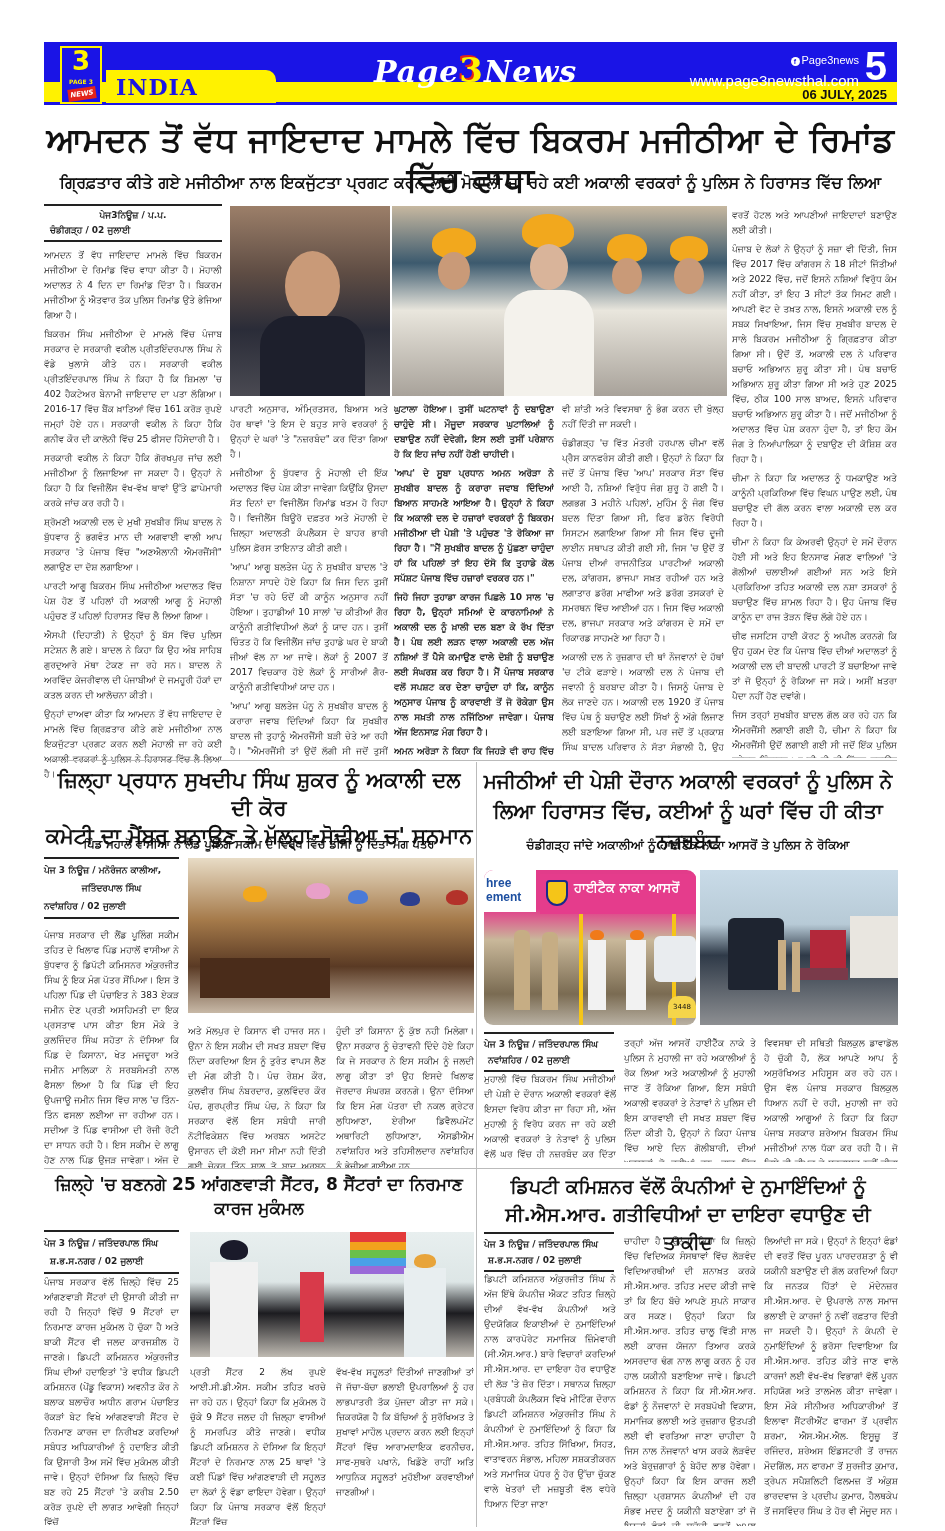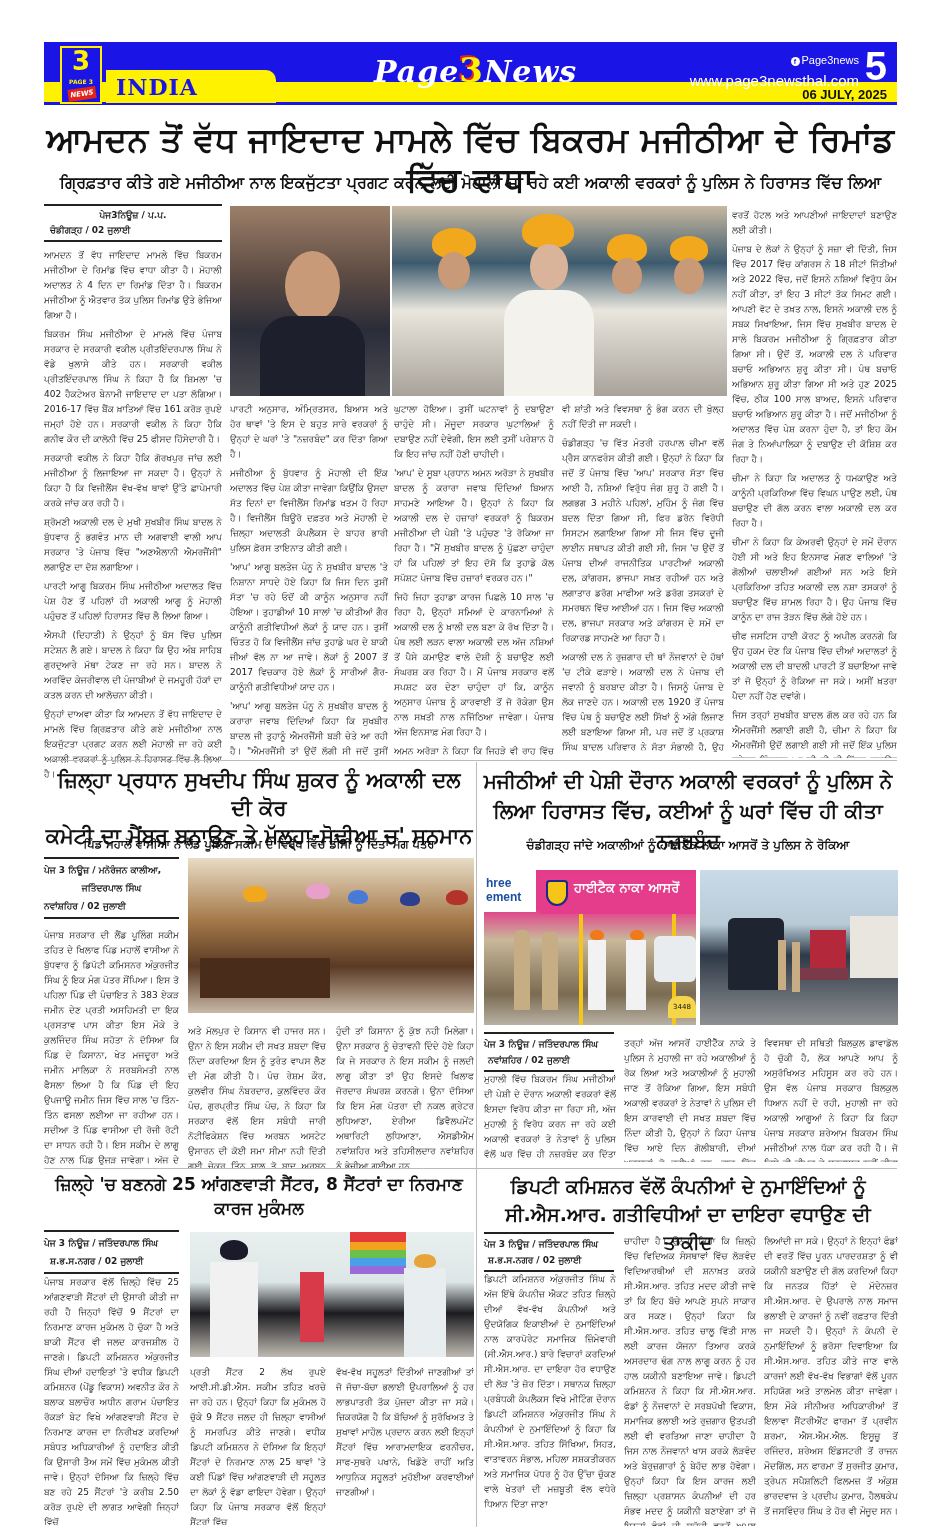--- a/index.html
+++ b/index.html
@@ -106,21 +106,21 @@
     <div class="turban" style="left:278px;top:30px;width:38px;height:26px;background:#f2a81d;"></div>
     <div class="face" style="left:282px;top:52px;width:30px;height:36px;"></div>
   </div>
 
   <div class="col-text" style="position:absolute;left:230px;top:402px;width:158px;height:355px;overflow:hidden;">
     <p>ਪਾਰਟੀ ਅਨੁਸਾਰ, ਅੰਮ੍ਰਿਤਸਰ, ਬਿਆਸ ਅਤੇ ਹੋਰ ਥਾਵਾਂ 'ਤੇ ਇਸ ਦੇ ਬਹੁਤ ਸਾਰੇ ਵਰਕਰਾਂ ਨੂੰ ਉਨ੍ਹਾਂ ਦੇ ਘਰਾਂ 'ਤੇ "ਨਜ਼ਰਬੰਦ" ਕਰ ਦਿੱਤਾ ਗਿਆ ਹੈ।</p>
     <p>ਮਜੀਠੀਆ ਨੂੰ ਬੁੱਧਵਾਰ ਨੂੰ ਮੋਹਾਲੀ ਦੀ ਇੱਕ ਅਦਾਲਤ ਵਿੱਚ ਪੇਸ਼ ਕੀਤਾ ਜਾਵੇਗਾ ਕਿਉਂਕਿ ਉਸਦਾ ਸੱਤ ਦਿਨਾਂ ਦਾ ਵਿਜੀਲੈਂਸ ਰਿਮਾਂਡ ਖਤਮ ਹੋ ਰਿਹਾ ਹੈ। ਵਿਜੀਲੈਂਸ ਬਿਊਰੋ ਦਫ਼ਤਰ ਅਤੇ ਮੋਹਾਲੀ ਦੇ ਜ਼ਿਲ੍ਹਾ ਅਦਾਲਤੀ ਕੰਪਲੈਕਸ ਦੇ ਬਾਹਰ ਭਾਰੀ ਪੁਲਿਸ ਫ਼ੋਰਸ ਤਾਇਨਾਤ ਕੀਤੀ ਗਈ।</p>
     <p>'ਆਪ' ਆਗੂ ਬਲਤੇਜ ਪੰਨੂ ਨੇ ਸੁਖਬੀਰ ਬਾਦਲ 'ਤੇ ਨਿਸ਼ਾਨਾ ਸਾਧਦੇ ਹੋਏ ਕਿਹਾ ਕਿ ਜਿਸ ਦਿਨ ਤੁਸੀਂ ਸੱਤਾ 'ਚ ਰਹੇ ਓਦੋਂ ਕੀ ਕਾਨੂੰਨ ਅਨੁਸਾਰ ਨਹੀਂ ਹੋਇਆ। ਤੁਹਾਡੀਆਂ 10 ਸਾਲਾਂ 'ਚ ਕੀਤੀਆਂ ਗੈਰ ਕਾਨੂੰਨੀ ਗਤੀਵਿਧੀਆਂ ਲੋਕਾਂ ਨੂੰ ਯਾਦ ਹਨ। ਤੁਸੀਂ ਚਿੰਤਤ ਹੋ ਕਿ ਵਿਜੀਲੈਂਸ ਜਾਂਚ ਤੁਹਾਡੇ ਘਰ ਦੇ ਬਾਕੀ ਜੀਆਂ ਵੱਲ ਨਾ ਆ ਜਾਵੇ। ਲੋਕਾਂ ਨੂੰ 2007 ਤੋਂ 2017 ਵਿਚਕਾਰ ਹੋਏ ਲੋਕਾਂ ਨੂੰ ਸਾਰੀਆਂ ਗੈਰ-ਕਾਨੂੰਨੀ ਗਤੀਵਿਧੀਆਂ ਯਾਦ ਹਨ।</p>
     <p>'ਆਪ' ਆਗੂ ਬਲਤੇਜ ਪੰਨੂ ਨੇ ਸੁਖਬੀਰ ਬਾਦਲ ਨੂੰ ਕਰਾਰਾ ਜਵਾਬ ਦਿੰਦਿਆਂ ਕਿਹਾ ਕਿ ਸੁਖਬੀਰ ਬਾਦਲ ਜੀ ਤੁਹਾਨੂੰ ਐਮਰਜੈਂਸੀ ਬੜੀ ਚੇਤੇ ਆ ਰਹੀ ਹੈ। "ਐਮਰਜੈਂਸੀ ਤਾਂ ਉਦੋਂ ਲੱਗੀ ਸੀ ਜਦੋਂ ਤੁਸੀਂ ਕੋਟਕਪੂਰਾ 'ਚ ਸ਼ਾਂਤਮਈ ਲੋਕਾਂ 'ਤੇ ਗੰਦਾ ਪਾਣੀ ਛਿੜਕਿਆ, ਅੱਥਰੂ ਗੈਸ ਦੇ ਗੋਲੇ ਤੇ ਗੋਲੀਆਂ ਚਲਾਈਆਂ। ਉਦੋਂ ਤੁਹਾਡੀ ਕੰਪਨੀ ਦੀਆਂ ਬੱਸਾਂ ਨੇ ਲੋਕਾਂ ਨੂੰ ਕੁਚਲਿਆ, ਉਹ ਐਮਰਜੈਂਸੀ ਸੀ। "ਤੁਹਾਡੇ ਸਮੇਂ ਅਨਾਜ ਘੁਟਾਲਾ ਅਤੇ ਸਿੰਚਾਈ</p>
   </div>
-  <div class="col-text" style="position:absolute;left:394px;top:402px;width:160px;height:355px;overflow:hidden;">
+  <div class="col-text" style="position:absolute;left:394px;top:402px;width:160px;height:355px;overflow:hidden;font-weight:bold;">
     <p>ਘੁਟਾਲਾ ਹੋਇਆ। ਤੁਸੀਂ ਘਟਨਾਵਾਂ ਨੂੰ ਦਬਾਉਣਾ ਚਾਹੁੰਦੇ ਸੀ। ਮੌਜੂਦਾ ਸਰਕਾਰ ਘੁਟਾਲਿਆਂ ਨੂੰ ਦਬਾਉਣ ਨਹੀਂ ਦੇਵੇਗੀ, ਇਸ ਲਈ ਤੁਸੀਂ ਪਰੇਸ਼ਾਨ ਹੋ ਕਿ ਇਹ ਜਾਂਚ ਨਹੀਂ ਹੋਣੀ ਚਾਹੀਦੀ।</p>
     <p>'ਆਪ' ਦੇ ਸੂਬਾ ਪ੍ਰਧਾਨ ਅਮਨ ਅਰੋੜਾ ਨੇ ਸੁਖਬੀਰ ਬਾਦਲ ਨੂੰ ਕਰਾਰਾ ਜਵਾਬ ਦਿੰਦਿਆਂ ਬਿਆਨ ਸਾਹਮਣੇ ਆਇਆ ਹੈ। ਉਨ੍ਹਾਂ ਨੇ ਕਿਹਾ ਕਿ ਅਕਾਲੀ ਦਲ ਦੇ ਹਜ਼ਾਰਾਂ ਵਰਕਰਾਂ ਨੂੰ ਬਿਕਰਮ ਮਜੀਠੀਆ ਦੀ ਪੇਸ਼ੀ 'ਤੇ ਪਹੁੰਚਣ 'ਤੇ ਰੋਕਿਆ ਜਾ ਰਿਹਾ ਹੈ। "ਮੈਂ ਸੁਖਬੀਰ ਬਾਦਲ ਨੂੰ ਪੁੱਛਣਾ ਚਾਹੁੰਦਾ ਹਾਂ ਕਿ ਪਹਿਲਾਂ ਤਾਂ ਇਹ ਦੱਸੋ ਕਿ ਤੁਹਾਡੇ ਕੋਲ ਸਪੱਸ਼ਟ ਪੰਜਾਬ ਵਿੱਚ ਹਜ਼ਾਰਾਂ ਵਰਕਰ ਹਨ।"</p>
     <p>ਜਿਹੋ ਜਿਹਾ ਤੁਹਾਡਾ ਕਾਰਜ ਪਿਛਲੇ 10 ਸਾਲ 'ਚ ਰਿਹਾ ਹੈ, ਉਨ੍ਹਾਂ ਸਮਿਆਂ ਦੇ ਕਾਰਨਾਮਿਆਂ ਨੇ ਅਕਾਲੀ ਦਲ ਨੂੰ ਖ਼ਾਲੀ ਦਲ ਬਣਾ ਕੇ ਰੱਖ ਦਿੱਤਾ ਹੈ। ਪੰਥ ਲਈ ਲੜਨ ਵਾਲਾ ਅਕਾਲੀ ਦਲ ਅੱਜ ਨਸ਼ਿਆਂ ਤੋਂ ਪੈਸੇ ਕਮਾਉਣ ਵਾਲੇ ਦੋਸ਼ੀ ਨੂੰ ਬਚਾਉਣ ਲਈ ਸੰਘਰਸ਼ ਕਰ ਰਿਹਾ ਹੈ। ਮੈਂ ਪੰਜਾਬ ਸਰਕਾਰ ਵਲੋਂ ਸਪਸ਼ਟ ਕਰ ਦੇਣਾ ਚਾਹੁੰਦਾ ਹਾਂ ਕਿ, ਕਾਨੂੰਨ ਅਨੁਸਾਰ ਪੰਜਾਬ ਨੂੰ ਕਾਰਵਾਈ ਤੋਂ ਜੋ ਰੋਕੇਗਾ ਉਸ ਨਾਲ ਸਖ਼ਤੀ ਨਾਲ ਨਜਿੱਠਿਆ ਜਾਵੇਗਾ। ਪੰਜਾਬ ਅੱਜ ਇਨਸਾਫ਼ ਮੰਗ ਰਿਹਾ ਹੈ।</p>
     <p>ਅਮਨ ਅਰੋੜਾ ਨੇ ਕਿਹਾ ਕਿ ਜਿਹੜੇ ਵੀ ਰਾਹ ਵਿੱਚ ਰੁਕਾਵਟਾਂ ਪੈਦਾ ਕਰਨ ਵਾਲਿਆਂ ਨੂੰ ਬਖਸ਼ਿਆ ਨਹੀਂ ਜਾਵੇਗਾ। ਪੰਜਾਬ ਨੂੰ ਬਰਬਾਦ ਕਰਨ ਵਾਲਿਆਂ ਵਿਰੁੱਧ ਕਾਨੂੰਨੀ ਕਾਰਵਾਈ ਜਾਰੀ ਰਹੇਗੀ। ਕਿਸੇ ਨੂੰ</p>
   </div>
   <div class="col-text" style="position:absolute;left:562px;top:402px;width:162px;height:355px;overflow:hidden;">
     <p>ਵੀ ਸ਼ਾਂਤੀ ਅਤੇ ਵਿਵਸਥਾ ਨੂੰ ਭੰਗ ਕਰਨ ਦੀ ਖੁੱਲ੍ਹ ਨਹੀਂ ਦਿੱਤੀ ਜਾ ਸਕਦੀ।</p>
     <p>ਚੰਡੀਗੜ੍ਹ 'ਚ ਵਿੱਤ ਮੰਤਰੀ ਹਰਪਾਲ ਚੀਮਾ ਵਲੋਂ ਪ੍ਰੈਸ ਕਾਨਫਰੰਸ ਕੀਤੀ ਗਈ। ਉਨ੍ਹਾਂ ਨੇ ਕਿਹਾ ਕਿ ਜਦੋਂ ਤੋਂ ਪੰਜਾਬ ਵਿੱਚ 'ਆਪ' ਸਰਕਾਰ ਸੱਤਾ ਵਿੱਚ ਆਈ ਹੈ, ਨਸ਼ਿਆਂ ਵਿਰੁੱਧ ਜੰਗ ਸ਼ੁਰੂ ਹੋ ਗਈ ਹੈ। ਲਗਭਗ 3 ਮਹੀਨੇ ਪਹਿਲਾਂ, ਮੁਹਿੰਮ ਨੂੰ ਜੰਗ ਵਿੱਚ ਬਦਲ ਦਿੱਤਾ ਗਿਆ ਸੀ, ਫਿਰ ਡਰੋਨ ਵਿਰੋਧੀ ਸਿਸਟਮ ਲਗਾਇਆ ਗਿਆ ਸੀ ਜਿਸ ਵਿੱਚ ਦੂਜੀ ਲਾਈਨ ਸਥਾਪਤ ਕੀਤੀ ਗਈ ਸੀ, ਜਿਸ 'ਚ ਉਦੋਂ ਤੋਂ ਪੰਜਾਬ ਦੀਆਂ ਰਾਜਨੀਤਿਕ ਪਾਰਟੀਆਂ ਅਕਾਲੀ ਦਲ, ਕਾਂਗਰਸ, ਭਾਜਪਾ ਸਖ਼ਤ ਰਹੀਆਂ ਹਨ ਅਤੇ ਲਗਾਤਾਰ ਡਰੱਗ ਮਾਫੀਆ ਅਤੇ ਡਰੱਗ ਤਸਕਰਾਂ ਦੇ ਸਮਰਥਨ ਵਿੱਚ ਆਈਆਂ ਹਨ। ਜਿਸ ਵਿੱਚ ਅਕਾਲੀ ਦਲ, ਭਾਜਪਾ ਸਰਕਾਰ ਅਤੇ ਕਾਂਗਰਸ ਦੇ ਸਮੇਂ ਦਾ ਰਿਕਾਰਡ ਸਾਹਮਣੇ ਆ ਰਿਹਾ ਹੈ।</p>
     <p>ਅਕਾਲੀ ਦਲ ਨੇ ਰੁਜ਼ਗਾਰ ਦੀ ਥਾਂ ਨੌਜਵਾਨਾਂ ਦੇ ਹੱਥਾਂ 'ਚ ਟੀਕੇ ਫੜਾਏ। ਅਕਾਲੀ ਦਲ ਨੇ ਪੰਜਾਬ ਦੀ ਜਵਾਨੀ ਨੂੰ ਬਰਬਾਦ ਕੀਤਾ ਹੈ। ਜਿਸਨੂੰ ਪੰਜਾਬ ਦੇ ਲੋਕ ਜਾਣਦੇ ਹਨ। ਅਕਾਲੀ ਦਲ 1920 ਤੋਂ ਪੰਜਾਬ ਵਿੱਚ ਪੰਥ ਨੂੰ ਬਚਾਉਣ ਲਈ ਸਿੱਖਾਂ ਨੂੰ ਅੱਗੇ ਲਿਜਾਣ ਲਈ ਬਣਾਇਆ ਗਿਆ ਸੀ, ਪਰ ਜਦੋਂ ਤੋਂ ਪ੍ਰਕਾਸ਼ ਸਿੰਘ ਬਾਦਲ ਪਰਿਵਾਰ ਨੇ ਸੱਤਾ ਸੰਭਾਲੀ ਹੈ, ਉਹ ਪੰਜਾਬ ਦੇ ਲੋਕਾਂ ਨੂੰ ਨਸ਼ਿਆਂ ਦਾ ਆਦੀ ਬਣਾਉਣਾ ਚਾਹੁੰਦੇ ਸਨ, ਜਿਸ ਵਿੱਚ ਉਨ੍ਹਾਂ ਨੇ ਨਸ਼ਿਆਂ ਤੋਂ ਪੈਸਾ ਵੀ ਕਮਾਇਆ। ਉਨ੍ਹਾਂ ਨੇ ਇਸਦੀ</p>
   </div>
@@ -158,21 +158,21 @@
   <div class="col-text" style="position:absolute;left:44px;top:928px;width:135px;height:240px;overflow:hidden;">ਪੰਜਾਬ ਸਰਕਾਰ ਦੀ ਲੈਂਡ ਪੂਲਿੰਗ ਸਕੀਮ ਤਹਿਤ ਦੇ ਖਿਲਾਫ ਪਿੰਡ ਮਹਾਲੋਂ ਵਾਸੀਆ ਨੇ ਬੁੱਧਵਾਰ ਨੂੰ ਡਿਪੱਟੀ ਕਮਿਸਨਰ ਅੰਕੁਰਜੀਤ ਸਿੰਘ ਨੂੰ ਇਕ ਮੰਗ ਪੱਤਰ ਸੌਂਪਿਆ। ਇਸ ਤੋ ਪਹਿਲਾ ਪਿੰਡ ਦੀ ਪੰਚਾਇਤ ਨੇ 383 ਏਕੜ ਜਮੀਨ ਦੇਣ ਪ੍ਰਤੀ ਅਸਹਿਮਤੀ ਦਾ ਇਕ ਪ੍ਰਸਤਾਵ ਪਾਸ ਕੀਤਾ ਇਸ ਮੌਕੇ ਤੇ ਕੁਲਜਿੰਦਰ ਸਿੰਘ ਸਹੋਤਾ ਨੇ ਦੱਸਿਆ ਕਿ ਪਿੰਡ ਦੇ ਕਿਸਾਨਾ, ਖੇਤ ਮਜਦੂਰਾ ਅਤੇ ਜਮੀਨ ਮਾਲਿਕਾ ਨੇ ਸਰਬਸੰਮਤੀ ਨਾਲ ਫੈਸਲਾ ਲਿਆ ਹੈ ਕਿ ਪਿੰਡ ਦੀ ਇਹ ਉਪਜਾਊ ਜਮੀਨ ਜਿਸ ਵਿੱਚ ਸਾਲ 'ਚ ਤਿੰਨ-ਤਿੰਨ ਫਸਲਾ ਲਈਆ ਜਾ ਰਹੀਆ ਹਨ। ਸਦੀਆ ਤੋ ਪਿੰਡ ਵਾਸੀਆ ਦੀ ਰੋਜੀ ਰੋਟੀ ਦਾ ਸਾਧਨ ਰਹੀ ਹੈ। ਇਸ ਸਕੀਮ ਦੇ ਲਾਗੂ ਹੋਣ ਨਾਲ ਪਿੰਡ ਉਜੜ ਜਾਵੇਗਾ। ਅੱਜ ਦੇ ਇਕੱਠ ਵਿੱਚ ਲਾਗਲੇ ਪਿੰਡਾ, ਗੁੱਜਰਪੁਰ, ਜੱਬੋਵਾਲ</div>
   <div class="col-text" style="position:absolute;left:188px;top:1024px;width:138px;height:144px;overflow:hidden;">ਅਤੇ ਮੱਲਪੁਰ ਦੇ ਕਿਸਾਨ ਵੀ ਹਾਜਰ ਸਨ। ਉਨਾ ਨੇ ਇਸ ਸਕੀਮ ਦੀ ਸਖਤ ਸ਼ਬਦਾ ਵਿੱਚ ਨਿੰਦਾ ਕਰਦਿਆ ਇਸ ਨੂੰ ਤੁਰੰਤ ਵਾਪਸ ਲੈਣ ਦੀ ਮੰਗ ਕੀਤੀ ਹੈ। ਪੰਚ ਰੇਸ਼ਮ ਕੌਰ, ਕੁਲਵੀਰ ਸਿੰਘ ਨੰਬਰਦਾਰ, ਕੁਲਵਿੰਦਰ ਕੌਰ ਪੰਚ, ਗੁਰਪ੍ਰੀਤ ਸਿੰਘ ਪੰਚ, ਨੇ ਕਿਹਾ ਕਿ ਸਰਕਾਰ ਵੱਲੋਂ ਇਸ ਸਬੰਧੀ ਜਾਰੀ ਨੋਟੀਫਿਕੇਸ਼ਨ ਵਿੱਚ ਅਰਬਨ ਅਸਟੇਟ ਉਸਾਰਨ ਦੀ ਕੋਈ ਸਮਾ ਸੀਮਾ ਨਹੀ ਦਿੱਤੀ ਗਈ ਜੇਕਰ ਤਿੰਨ ਸਾਲ ਤੋ ਬਾਦ ਅਰਬਨ ਅਸਟੇਟ ਦੀ ਉਸਾਰੀ ਨਹੀ</div>
   <div class="col-text" style="position:absolute;left:336px;top:1024px;width:138px;height:144px;overflow:hidden;">ਹੁੰਦੀ ਤਾਂ ਕਿਸਾਨਾ ਨੂੰ ਕੁੱਝ ਨਹੀ ਮਿਲੇਗਾ। ਉਨਾ ਸਰਕਾਰ ਨੂੰ ਚੇਤਾਵਨੀ ਦਿੰਦੇ ਹੋਏ ਕਿਹਾ ਕਿ ਜੇ ਸਰਕਾਰ ਨੇ ਇਸ ਸਕੀਮ ਨੂੰ ਜਲਦੀ ਲਾਗੂ ਕੀਤਾ ਤਾਂ ਉਹ ਇਸਦੇ ਖਿਲਾਫ ਜੋਰਦਾਰ ਸੰਘਰਸ਼ ਕਰਨਗੇ। ਉਨਾ ਦੱਸਿਆ ਕਿ ਇਸ ਮੰਗ ਪੱਤਰਾ ਦੀ ਨਕਲ ਗ੍ਰੇਟਰ ਲੁਧਿਆਣਾ, ਏਰੀਆ ਡਿਵੈਲਪਮੇਂਟ ਅਥਾਰਿਟੀ ਲੁਧਿਆਣਾ, ਐਸਡੀਐਮ ਨਵਾਂਸ਼ਹਿਰ ਅਤੇ ਤਹਿਸੀਲਦਾਰ ਨਵਾਂਸ਼ਹਿਰ ਨੂੰ ਭੇਜੀਆ ਗਈਆ ਹਨ</div>
 
   <div class="sec-hl" style="left:478px;top:766px;width:420px;font-size:20px;line-height:30px;">
     <div>ਮਜੀਠੀਆਂ ਦੀ ਪੇਸ਼ੀ ਦੌਰਾਨ ਅਕਾਲੀ ਵਰਕਰਾਂ ਨੂੰ ਪੁਲਿਸ ਨੇ</div>
     <div>ਲਿਆ ਹਿਰਾਸਤ ਵਿੱਚ, ਕਈਆਂ ਨੂੰ ਘਰਾਂ ਵਿੱਚ ਹੀ ਕੀਤਾ ਨਜ਼ਰਬੰਦ</div>
   </div>
   <div class="sec-sub" style="left:478px;top:836px;width:420px;font-size:12px;line-height:18px;">ਚੰਡੀਗੜ੍ਹ ਜਾਂਦੇ ਅਕਾਲੀਆਂ ਨੂੰ ਹਾਈਟੈੱਕ ਨਾਕਾ ਆਸਰੋਂ ਤੇ ਪੁਲਿਸ ਨੇ ਰੋਕਿਆ</div>
 
-  <div class="photo ph-d" style="left:484px;top:870px;width:212px;height:155px;">
+  <div class="photo ph-d" style="left:484px;top:870px;width:212px;height:155px;border-radius:9px;">
     <div style="position:absolute;left:0;top:0;width:52px;height:42px;background:#fff;"></div>
     <span style="position:absolute;left:2px;top:6px;width:48px;font-size:12px;font-weight:bold;color:#1d4fa0;line-height:14px;font-family:'Liberation Sans',sans-serif;">hree ement</span>
     <div style="position:absolute;left:56px;top:4px;width:156px;height:40px;background:#e53c8c;"></div>
     <span style="position:absolute;left:62px;top:10px;width:22px;height:26px;background:#f5c518;border-radius:4px 4px 12px 12px;border:2px solid #1a2a8a;"></span>
     <span style="position:absolute;left:90px;top:10px;font-size:13px;font-weight:bold;color:#fff;">ਹਾਈਟੈਕ ਨਾਕਾ ਆਸਰੋਂ</span>
     <div style="position:absolute;left:95px;top:44px;width:4px;height:111px;background:#f5c518;"></div>
     <div style="position:absolute;left:188px;top:44px;width:4px;height:111px;background:#f5c518;"></div>
     <div style="position:absolute;left:30px;top:60px;width:16px;height:80px;background:#c6ad84;border-radius:6px 6px 0 0;"></div>
     <div style="position:absolute;left:58px;top:62px;width:16px;height:78px;background:#c6ad84;border-radius:6px 6px 0 0;"></div>
     <div class="turban" style="left:106px;top:60px;width:14px;height:10px;background:#f07a1a;"></div>

